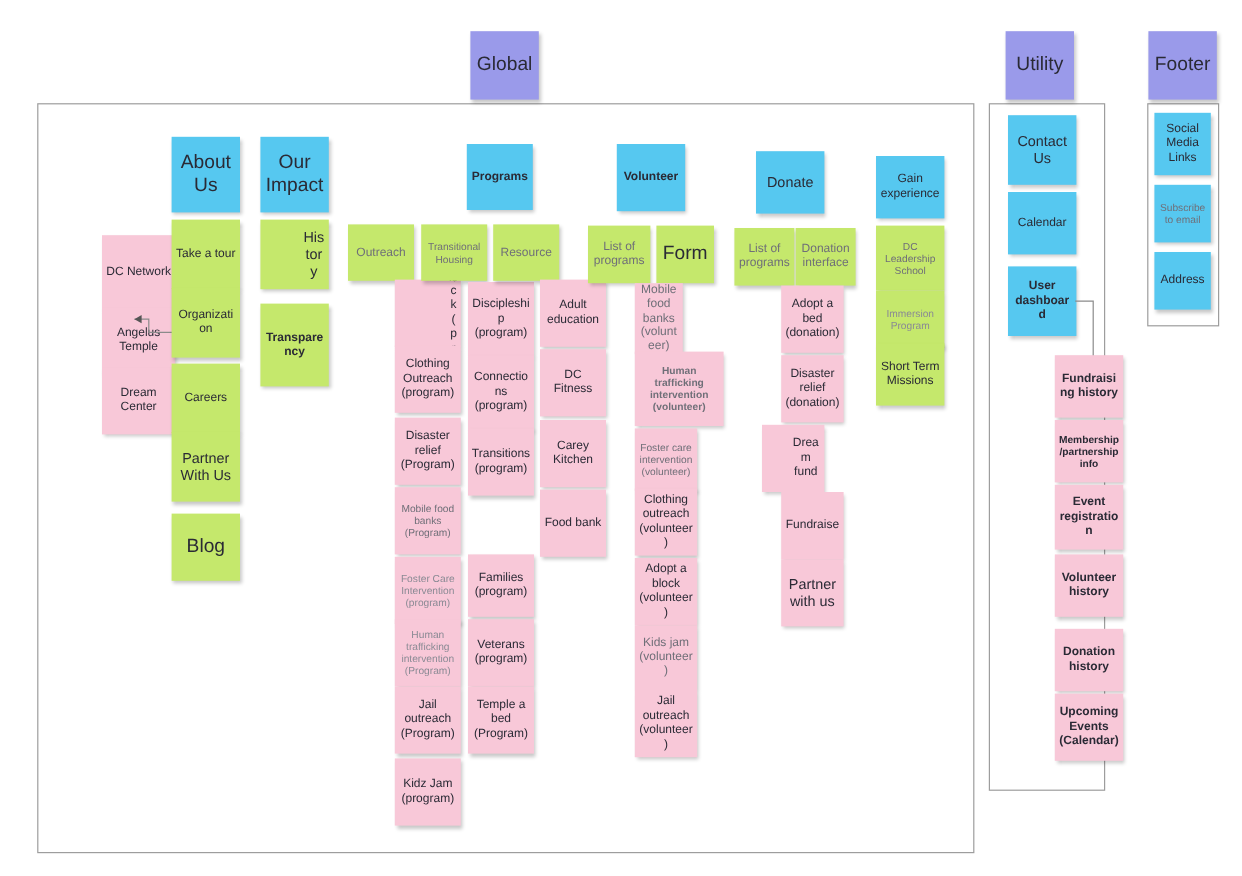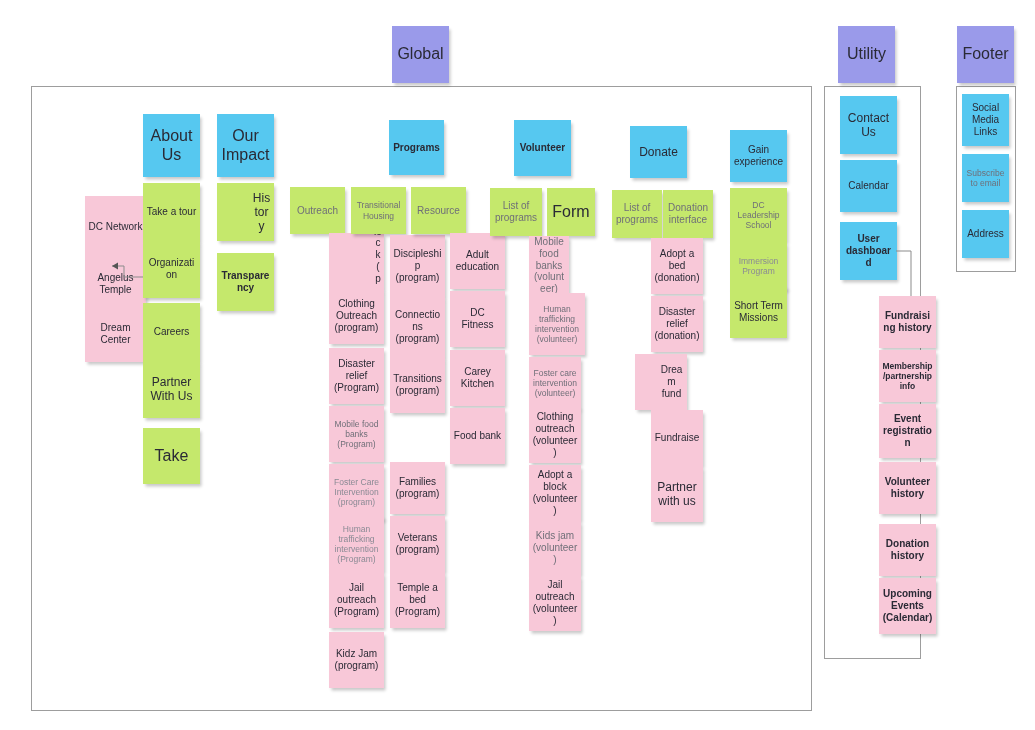--- a/index.html
+++ b/index.html
@@ -75,26 +75,26 @@
       <path d="M8,8 L14,4.6 L14,11.4 Z" fill="#555"></path>
     </svg>
   </div>
 
   <div class="note blue t-lg" style="left:143px;top:114px;width:57px;height:63px;">About Us</div>
 
   <div class="note green t-sm" style="left:143px;top:183px;width:57px;height:58px;">Take a tour</div>
   <div class="note green t-sm" style="left:143px;top:240px;width:57px;height:58px;">Organization</div>
   <div class="note green t-sm" style="left:143px;top:303px;width:57px;height:58px;">Careers</div>
   <div class="note green t-md" style="left:143px;top:360px;width:57px;height:58px;">Partner With Us</div>
-  <div class="note green t-lg" style="left:143px;top:428px;width:57px;height:56px;">Take</div>
+  <div class="note green t-lg" style="left:143px;top:428px;width:57px;height:56px;">Blog</div>
 
   <div class="note blue t-lg" style="left:217px;top:114px;width:57px;height:63px;">Our Impact</div>
 
   <div class="note green t-md" style="left:217px;top:183px;width:57px;height:58px;padding-left:35px;">History</div>
-  <div class="note green t-sm bold" style="left:217px;top:253px;width:57px;height:58px;">Transparency</div>
+  <div class="note green t-sm bold" style="left:217px;top:253px;width:57px;height:69px;">Transparency</div>
 
   <div class="note blue t-sm bold" style="left:389px;top:120px;width:55px;height:55px;">Programs</div>
 
   <div class="note green t-sm dim" style="left:290px;top:187px;width:55px;height:47px;">Outreach</div>
   <div class="note pink t-sm" style="left:290px;top:233px;width:55px;height:56px;padding-left:46px;">Adopt a Block (program)</div>
   <div class="note pink t-sm" style="left:290px;top:288px;width:55px;height:56px;">Clothing Outreach (program)</div>
   <div class="note pink t-sm" style="left:290px;top:348px;width:55px;height:56px;">Disaster relief (Program)</div>
   <div class="note pink t-xs dim" style="left:290px;top:406px;width:55px;height:56px;">Mobile food banks (Program)</div>
   <div class="note pink t-xs dimmer" style="left:290px;top:464px;width:55px;height:56px;">Foster Care Intervention (program)</div>
   <div class="note pink t-xs dimmer" style="left:290px;top:516px;width:55px;height:56px;">Human trafficking intervention (Program)</div>
@@ -114,21 +114,21 @@
   <div class="note pink t-sm" style="left:411px;top:291px;width:55px;height:56px;">DC Fitness</div>
   <div class="note pink t-sm" style="left:411px;top:350px;width:55px;height:56px;">Carey Kitchen</div>
   <div class="note pink t-sm" style="left:411px;top:408px;width:55px;height:56px;">Food bank</div>
 
   <div class="note blue t-sm bold" style="left:514px;top:120px;width:57px;height:56px;">Volunteer</div>
 
   <div class="note green t-sm dim" style="left:490px;top:188px;width:52px;height:48px;">List of programs</div>
   <div class="note green t-lg" style="left:547px;top:188px;width:48px;height:48px;">Form</div>
 
   <div class="note pink t-sm dim" style="left:490px;top:236px;width:40px;height:59px;">Mobile food banks (volunteer)</div>
-  <div class="note pink t-xs dim" style="left:490px;top:293px;width:56px;height:62px;">Human trafficking intervention (volunteer)</div>
+  <div class="note pink t-xs dim" style="left:490px;top:293px;width:74px;height:62px;font-weight:bold;">Human trafficking intervention (volunteer)</div>
   <div class="note pink t-xs dim" style="left:490px;top:357px;width:52px;height:52px;">Foster care intervention (volunteer)</div>
   <div class="note pink t-sm" style="left:490px;top:407px;width:52px;height:56px;">Clothing outreach (volunteer)</div>
   <div class="note pink t-sm" style="left:490px;top:465px;width:52px;height:56px;">Adopt a block (volunteer)</div>
   <div class="note pink t-sm dim" style="left:490px;top:521px;width:52px;height:54px;">Kids jam (volunteer)</div>
   <div class="note pink t-sm" style="left:490px;top:575px;width:52px;height:56px;">Jail outreach (volunteer)</div>
 
   <div class="note blue t-md" style="left:630px;top:126px;width:57px;height:52px;">Donate</div>
 
   <div class="note green t-sm dim" style="left:612px;top:190px;width:50px;height:48px;">List of programs</div>
   <div class="note green t-sm dim" style="left:663px;top:190px;width:50px;height:48px;">Donation interface</div>

